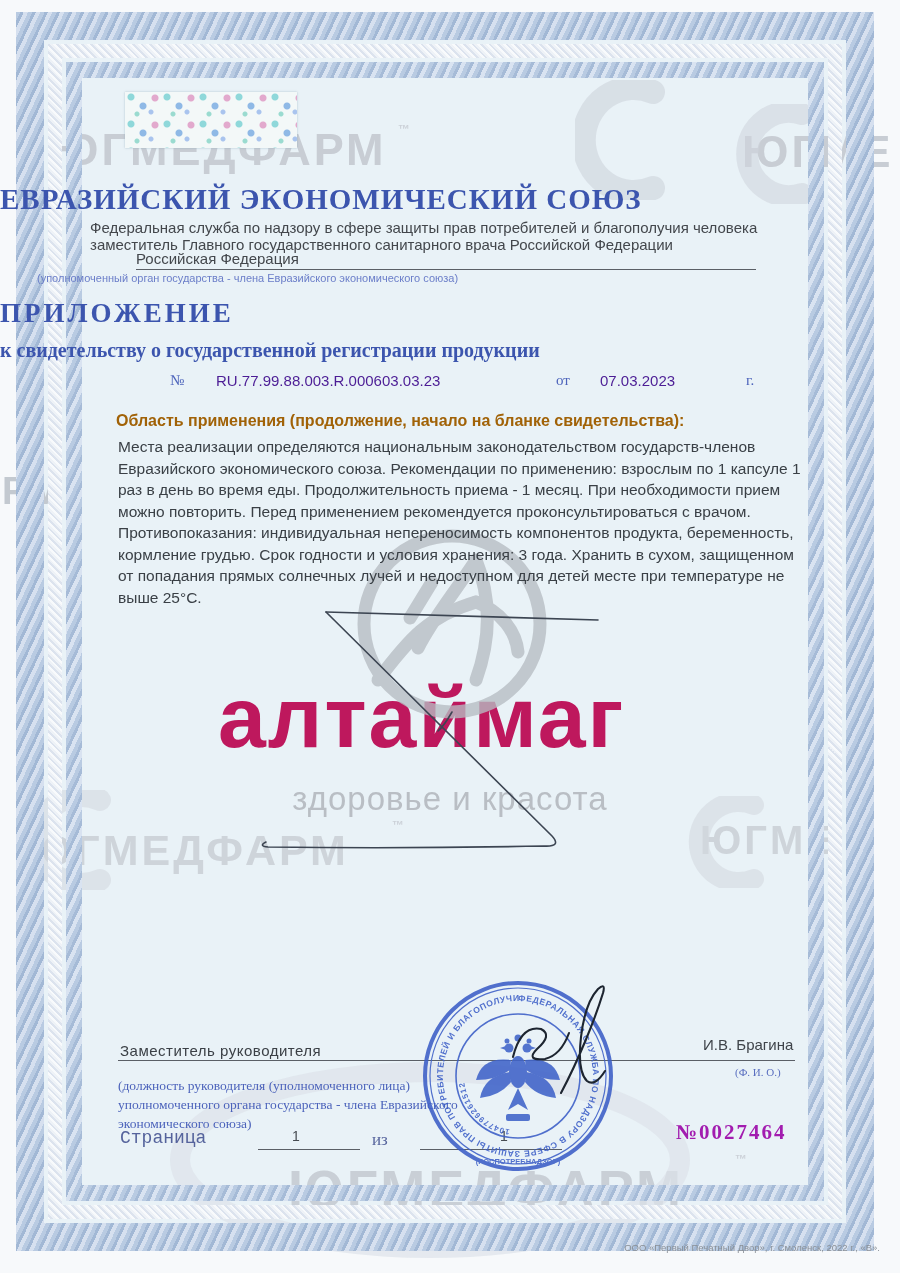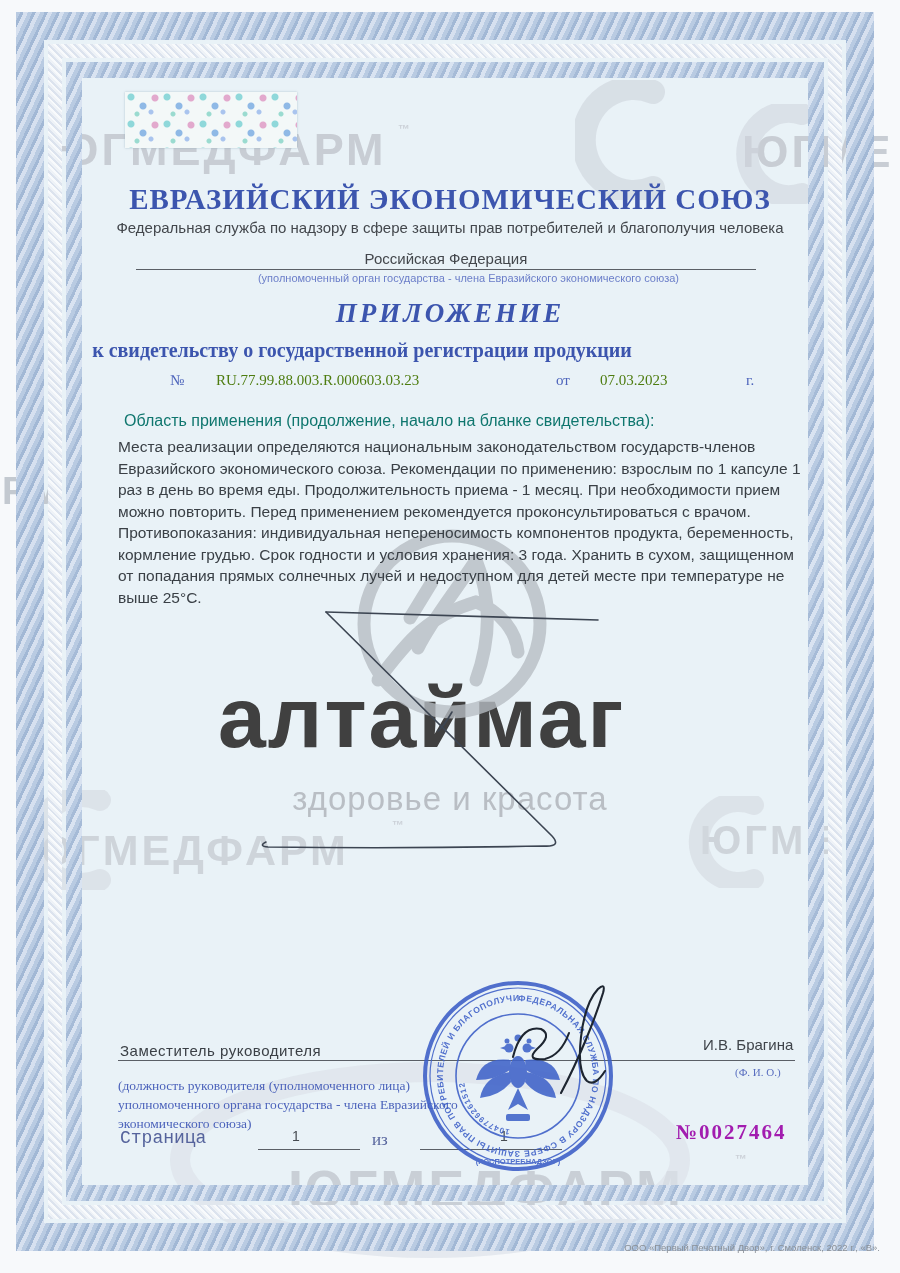--- a/index.html
+++ b/index.html
@@ -19,52 +19,52 @@
 
   
   .wm { position:absolute; z-index:1; color:#c8cdd4; font-weight:bold; letter-spacing:3px; white-space:nowrap; }
   .wm-tm { position:absolute; z-index:1; color:#ccd1d8; font-size:12px; font-weight:bold; letter-spacing:0; }
   .wm-top-left { left:52px; top:124px; font-size:45px; }
   .wm-frag-tr { left:742px; top:126px; font-size:45px; }
   .wm-frag-left { left:2px; top:470px; font-size:38px; color:#c3c9d0; }
   .wm-mid-left { left:28px; top:826px; font-size:43px; color:#ced4da; }
   .wm-frag-mr { left:700px; top:818px; font-size:40px; color:#ced4da; }
   .wm-bottom { left:288px; top:1158px; font-size:54px; color:#c9cfd6; }
-  .wm-altaimag { left:218px; top:668px; font-size:86px; font-weight:800; letter-spacing:2px; color:#404040; z-index:1; position:absolute;}
+  .wm-altaimag { left:218px; top:668px; font-size:86px; font-weight:800; letter-spacing:2px; color:#be185d; z-index:1; position:absolute;}
   .wm-tagline { left:0; top:780px; width:900px; text-align:center; font-size:33px; color:#b9bec4; font-weight:500; letter-spacing:1px; position:absolute; z-index:1;}
   .swoosh { position:absolute; z-index:1; }
 
   
   .sticker { position:absolute; left:125px; top:92px; width:172px; height:56px; z-index:3;
     background-color:#f3f8f8;
     background-image:
       radial-gradient(circle 4px at 6px 5px, #8fd8da 0 3px, transparent 4px),
       radial-gradient(circle 4px at 18px 14px, #8fb9e6 0 3px, transparent 4px),
       radial-gradient(circle 4px at 30px 6px, #e2a9cd 0 3px, transparent 4px),
       radial-gradient(circle 3px at 12px 22px, #9adbd0 0 2px, transparent 3px),
       radial-gradient(circle 3px at 26px 20px, #a9c4ee 0 2px, transparent 3px);
     background-size:36px 27px; box-shadow:0 0 2px rgba(120,150,170,.5); }
 
   
   .content { position:absolute; z-index:3; }
-  .center { text-align:center; }
+  .center { }
   .serif { font-family:"Liberation Serif", serif; }
   .blue { color:#3c55ae; }
   .eaeu-title { left:0; top:183px; width:900px; font-size:29px; font-weight:bold; letter-spacing:1px; }
   .org-lines { left:90px; top:219px; width:720px; font-size:15px; color:#43474c; line-height:17px; }
   .rf-line { left:136px; top:250px; width:620px; font-size:15px; color:#43474c;
     border-bottom:1.5px solid #5a5f66; padding-bottom:2px; }
   .org-caption { left:0; top:272px; width:900px; font-size:11px; color:#6b7ec9;padding-left:37px; }
-  .doc-title { left:0; top:298px; width:900px; font-size:27px; font-weight:bold; letter-spacing:3px;font-style:italic; }
+  .doc-title { left:0; top:298px; width:900px; font-size:27px; font-weight:bold; letter-spacing:3px; }
   .doc-subtitle { left:0; top:339px; width:724px; font-size:20px; font-weight:bold; }
   .num-row { left:0; top:372px; width:900px; height:24px; font-size:15px; }
   .num-row span { position:absolute; }
   .lbl-blue { font-family:"Liberation Serif", serif; color:#4c63bb; }
-  .val-dark { color:#4d7c0f;font-family:Liberation Serif, serif; }
-  .body-heading { left:124px; top:412px; width:690px; font-size:16px; font-weight:normal; color:#0f766e; }
+  .val-dark { color:#4c1d95; }
+  .body-heading { left:116px; top:412px; width:690px; font-size:16px; font-weight:bold; color:#a16207; }
   .body-par { left:118px; top:436px; width:686px; font-size:15.5px; line-height:21.5px; color:#3a4046; }
 
   
   .pos-label { left:120px; top:1042px; font-size:15px; color:#3b4046; letter-spacing:.5px; }
   .sig-line { left:118px; top:1060px; width:677px; border-bottom:1.2px solid #5a5f66; height:0; }
   .sig-name { left:703px; top:1036px; font-size:15px; color:#3f444a; }
   .fio-label { left:735px; top:1066px; font-size:11px; color:#5a6fc0; }
   .pos-caption { left:118px; top:1076px; width:340px; font-size:13.5px; line-height:19px; color:#4c63bb; }
   .page-row { left:0; top:1128px; width:900px; height:30px; }
   .page-row span { position:absolute; }
@@ -127,20 +127,21 @@
 <div class="frame frame-a"></div>
 <div class="frame frame-b"></div>
 <div class="frame frame-c"></div>
 
 <div class="sticker"></div>
 
 <div class="content center serif blue eaeu-title">ЕВРАЗИЙСКИЙ ЭКОНОМИЧЕСКИЙ СОЮЗ</div>
 
 <div class="content center org-lines">
   <div>Федеральная служба по надзору в сфере защиты прав потребителей и благополучия человека</div>
+  <div>заместитель Главного государственного санитарного врача Российской Федерации</div>
 </div>
 <div class="content center rf-line">Российская Федерация</div>
 <div class="content center org-caption">(уполномоченный орган государства - члена Евразийского экономического союза)</div>
 
 <div class="content center serif blue doc-title">ПРИЛОЖЕНИЕ</div>
 <div class="content center serif blue doc-subtitle">к свидетельству о государственной регистрации продукции</div>
 
 <div class="content num-row">
   <span class="lbl-blue" style="left:170px;">№</span>
   <span class="val-dark" style="left:216px;">RU.77.99.88.003.R.000603.03.23</span>

